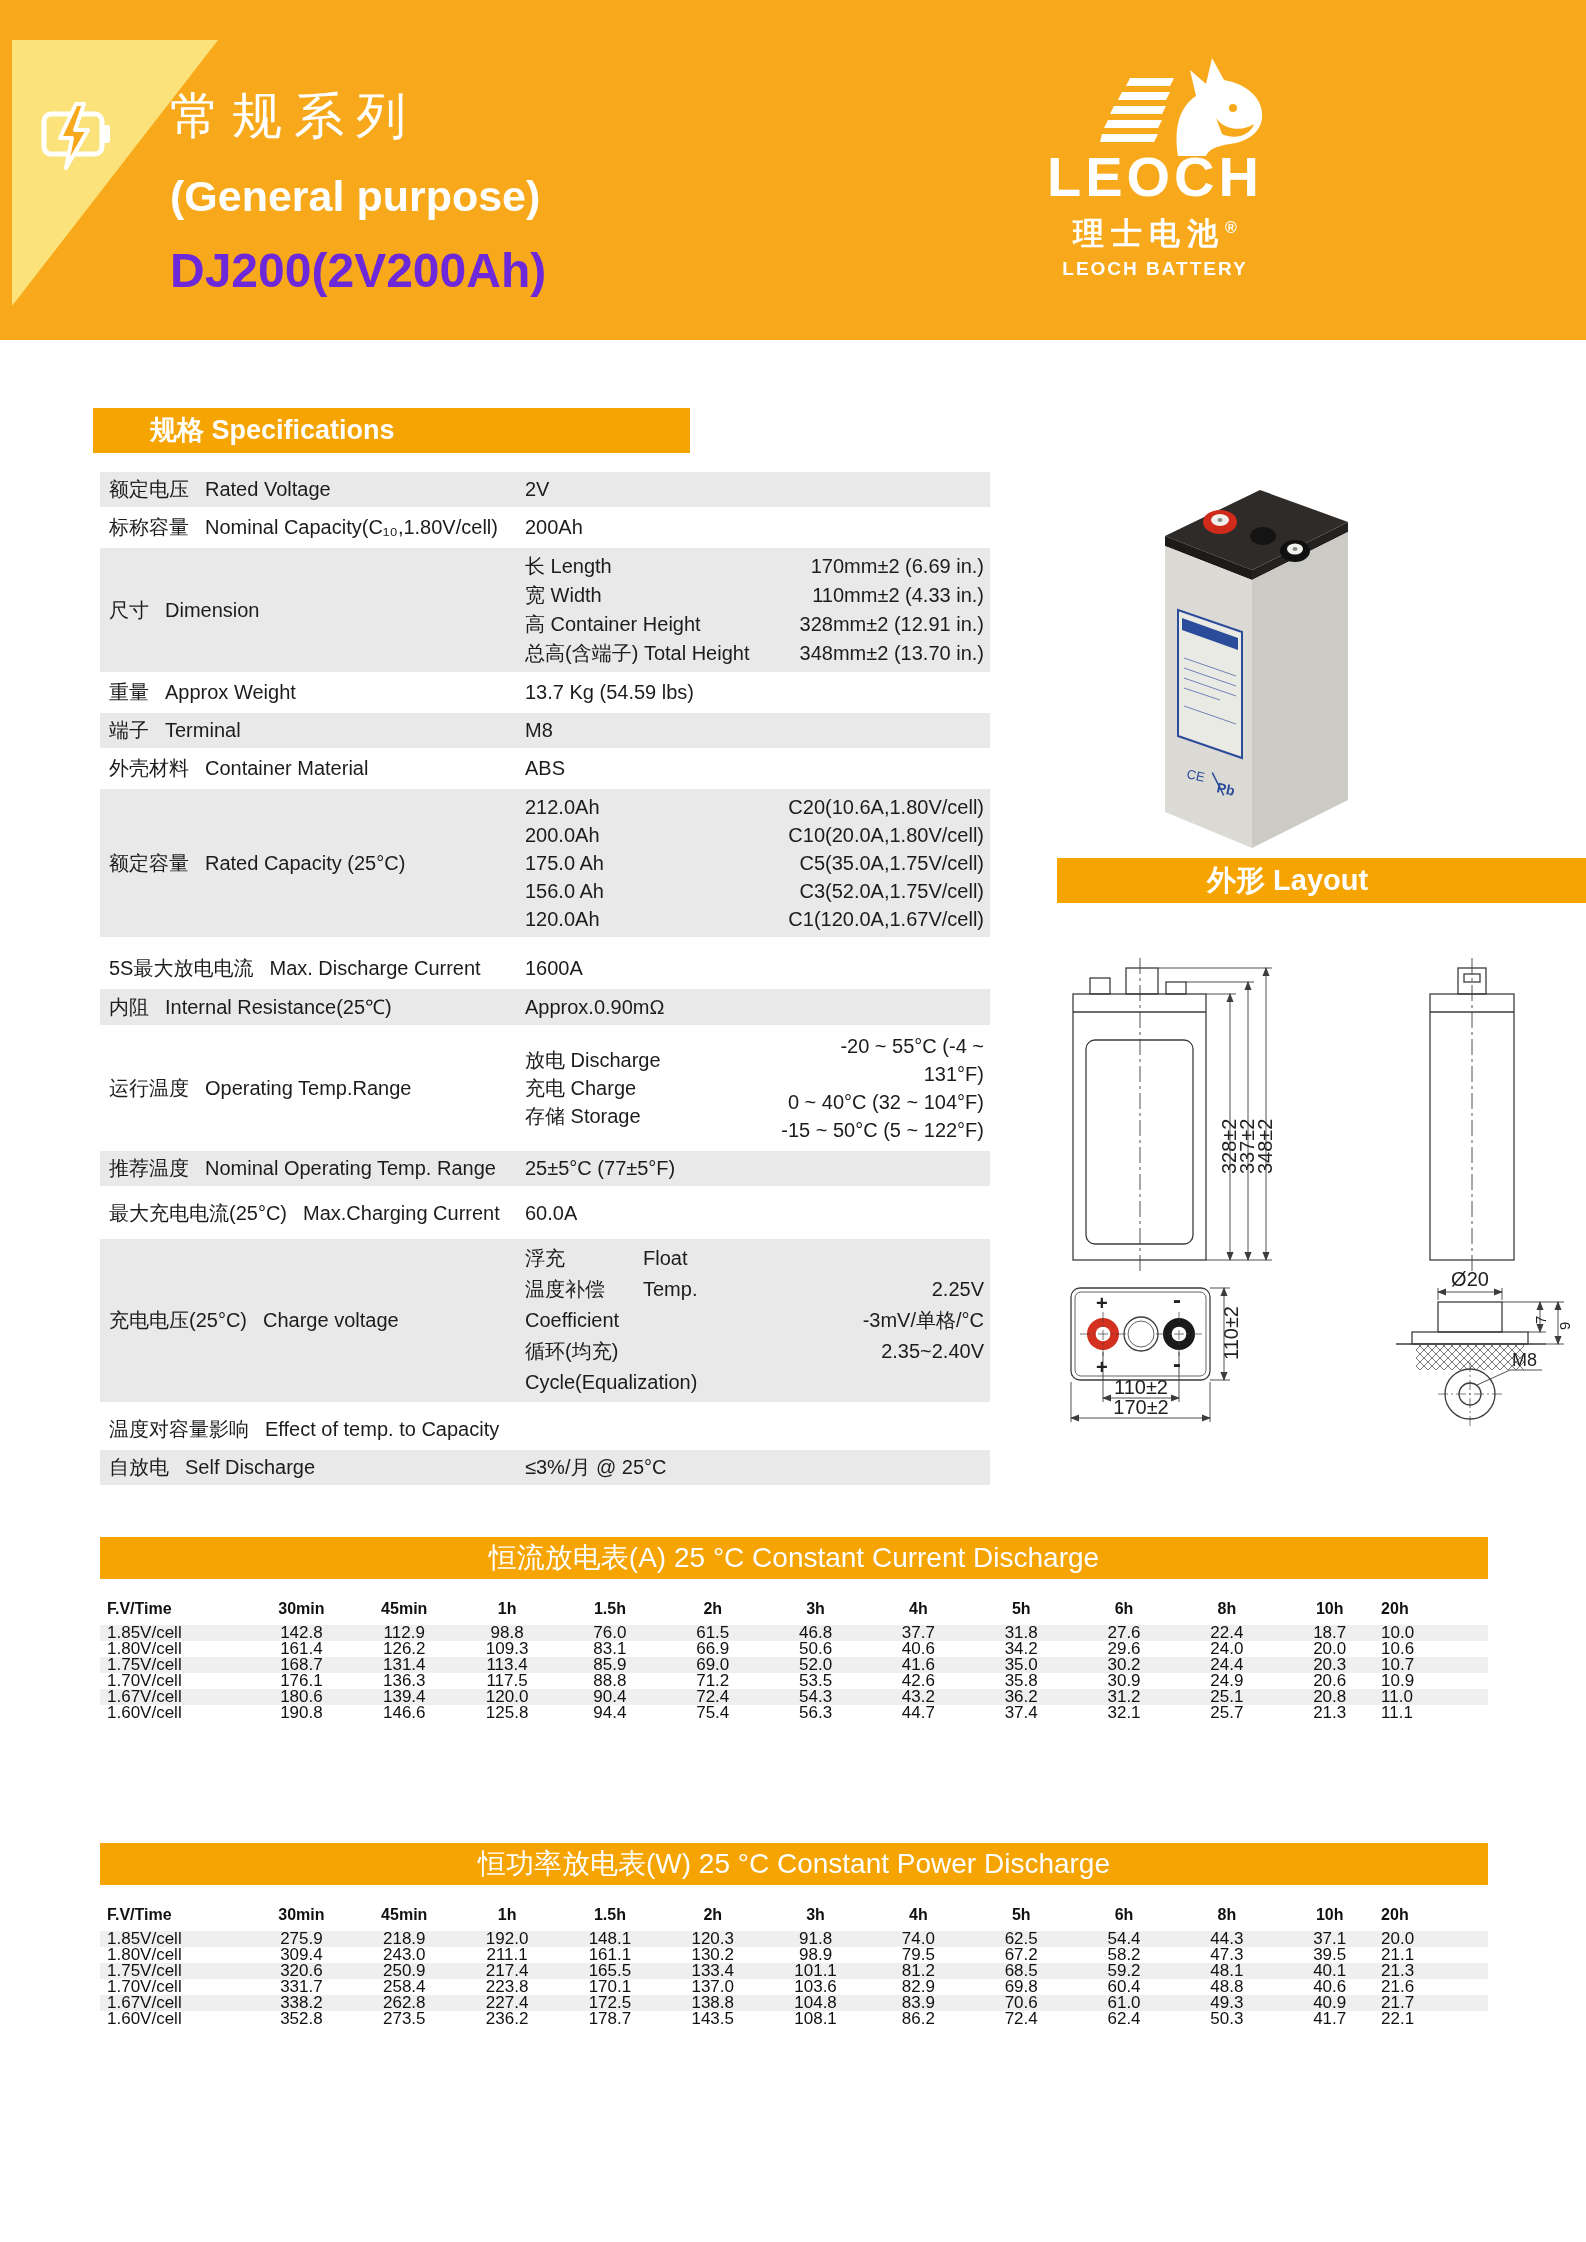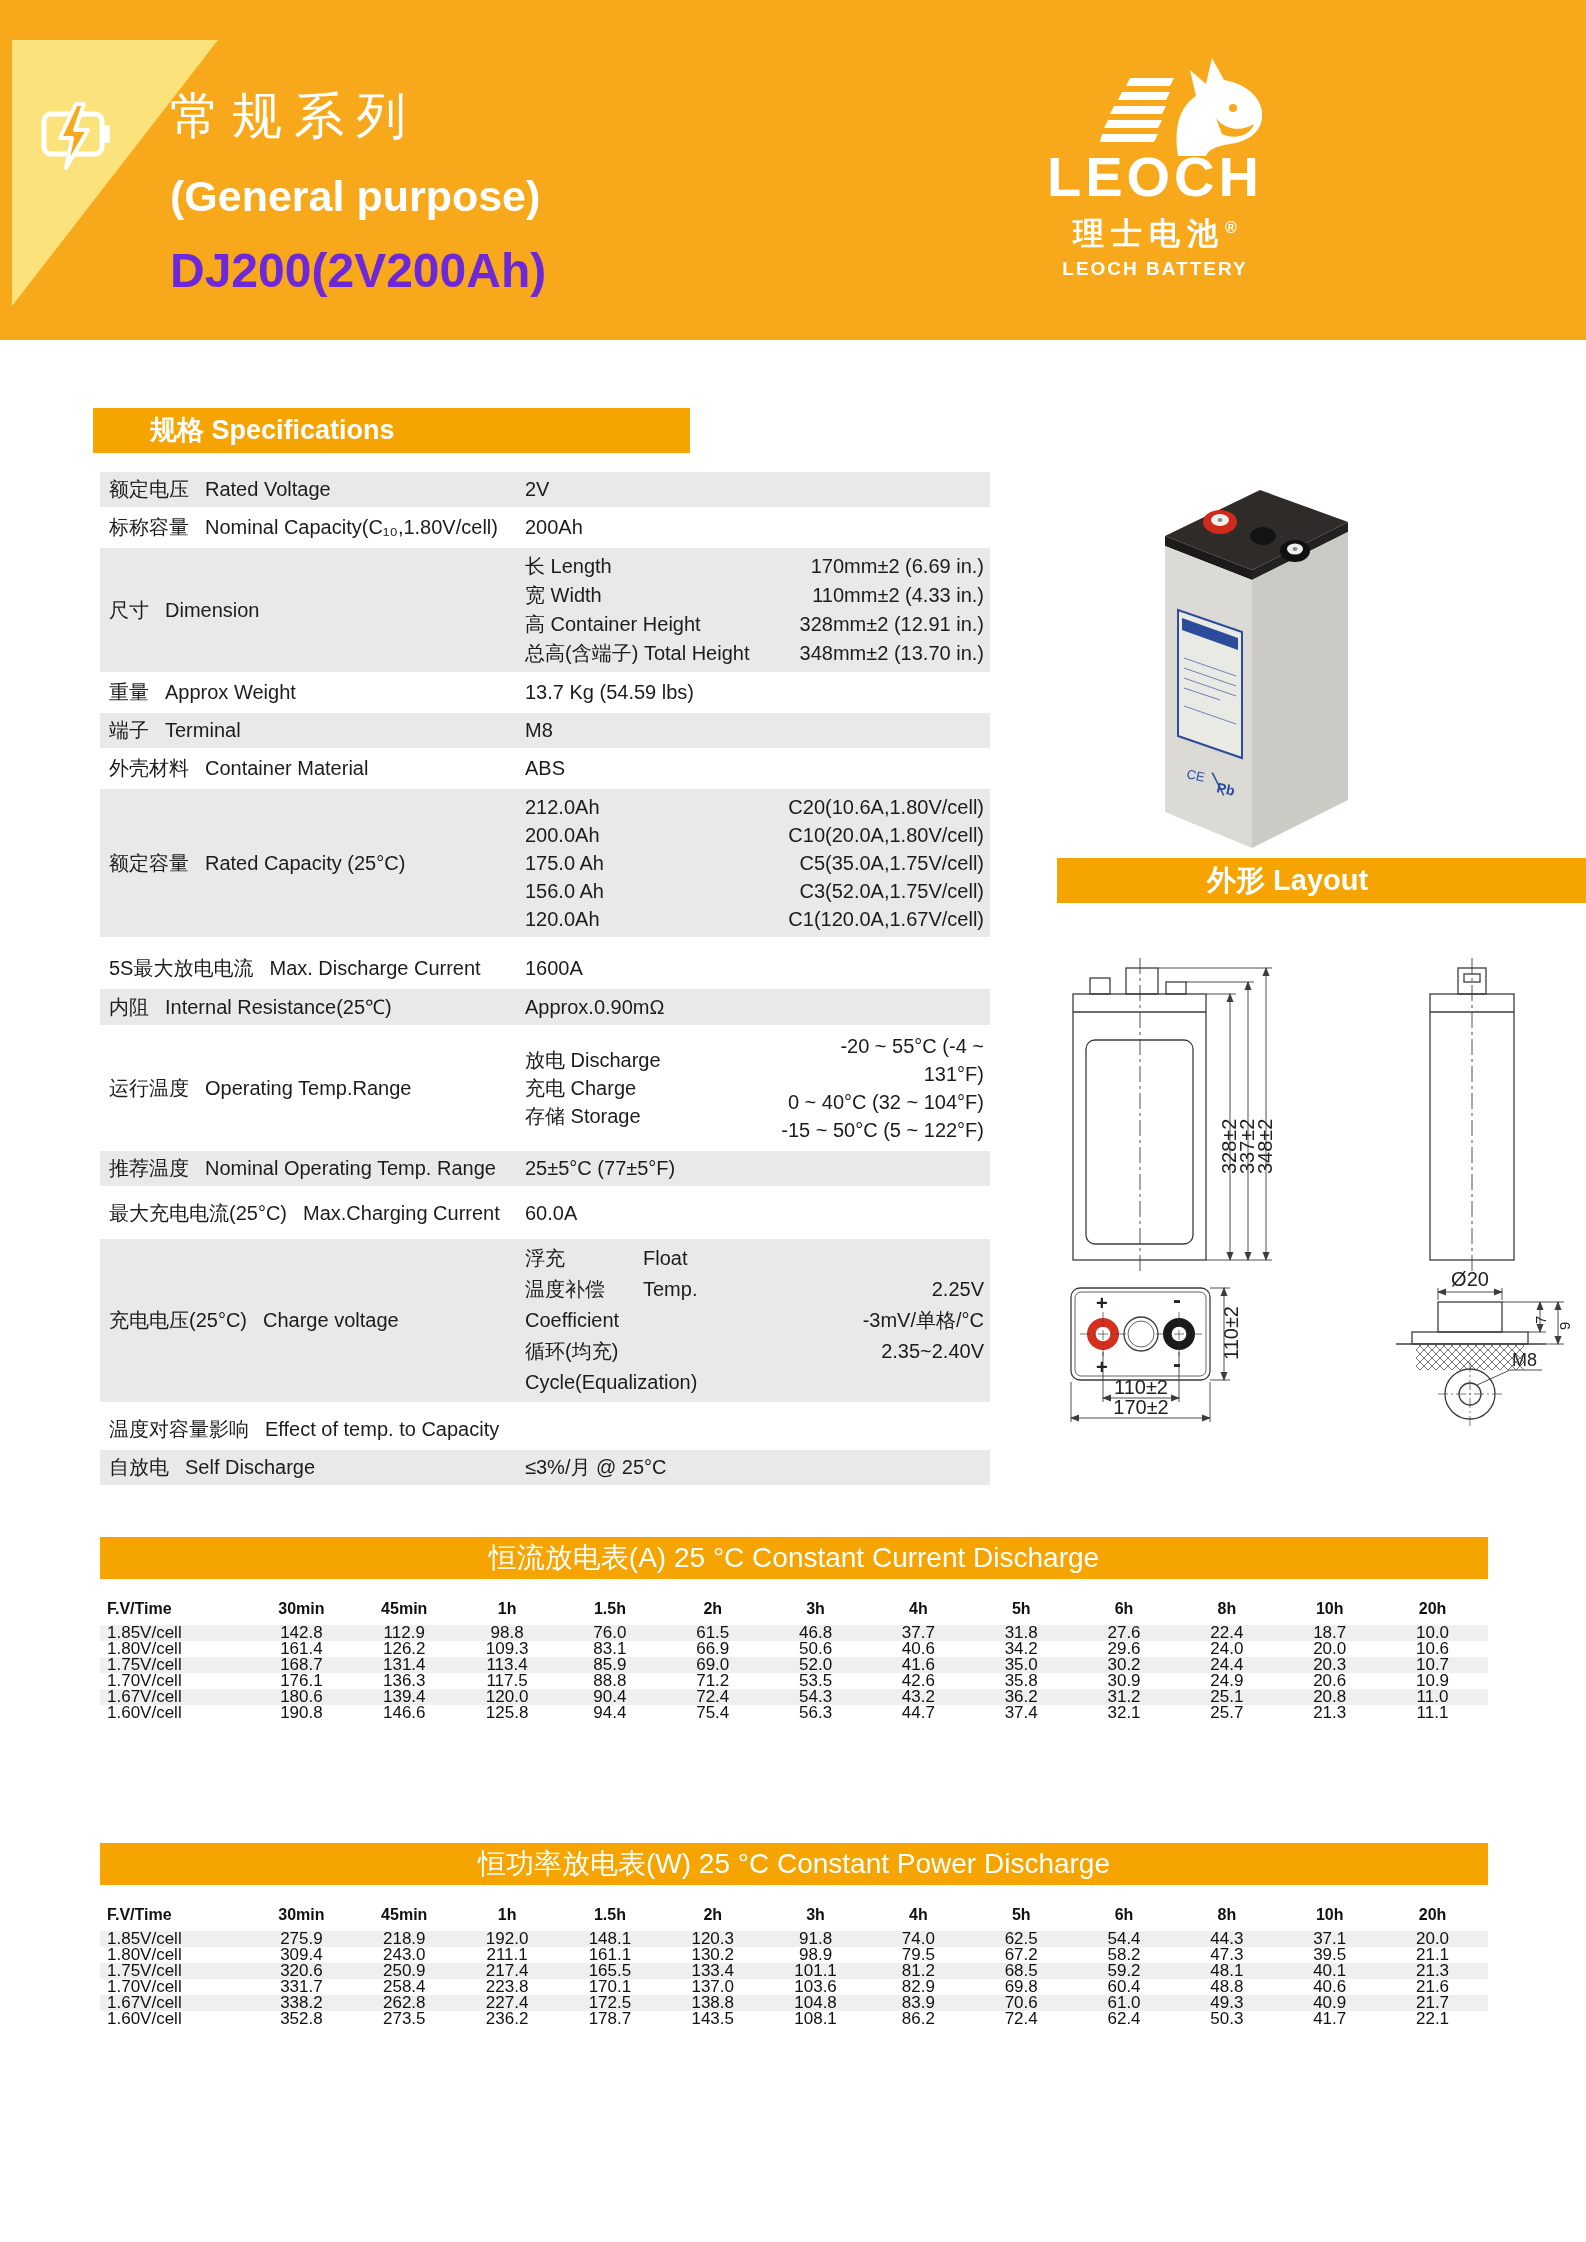--- a/index.html
+++ b/index.html
@@ -54,21 +54,21 @@
   
   .dis-table { position:absolute; left:100px; width:1388px; }
   .dis-cc { top:1537px; } .dis-cp { top:1843px; }
   .tbar { height:42px; background:#F5A402; color:#fff; text-align:center; font-size:28px;
           line-height:42px; margin-bottom:13px; }
   .thead { display:flex; height:33px; align-items:center; font-weight:bold; font-size:16px; color:#111; }
   .trow  { display:flex; height:16px; align-items:center; font-size:17px; color:#111; }
   .trow.stripe { background:#EFEFEF; }
   .c0 { width:150px; flex:none; text-align:left; padding-left:7px; }
   .cn { flex:1; text-align:center; }
-  .thead .cn:last-child, .trow .cn:last-child { text-align:center; padding-right:4px; }
+  .thead .cn:last-child, .trow .cn:last-child { text-align:left; padding-right:4px; }
 </style>
 </head>
 <body>
 
 <div class="page">
 
   <div class="header">
     <div class="tri"></div>
     <div class="batt-icon">
       <svg width="86" height="86" viewBox="0 0 86 86">

